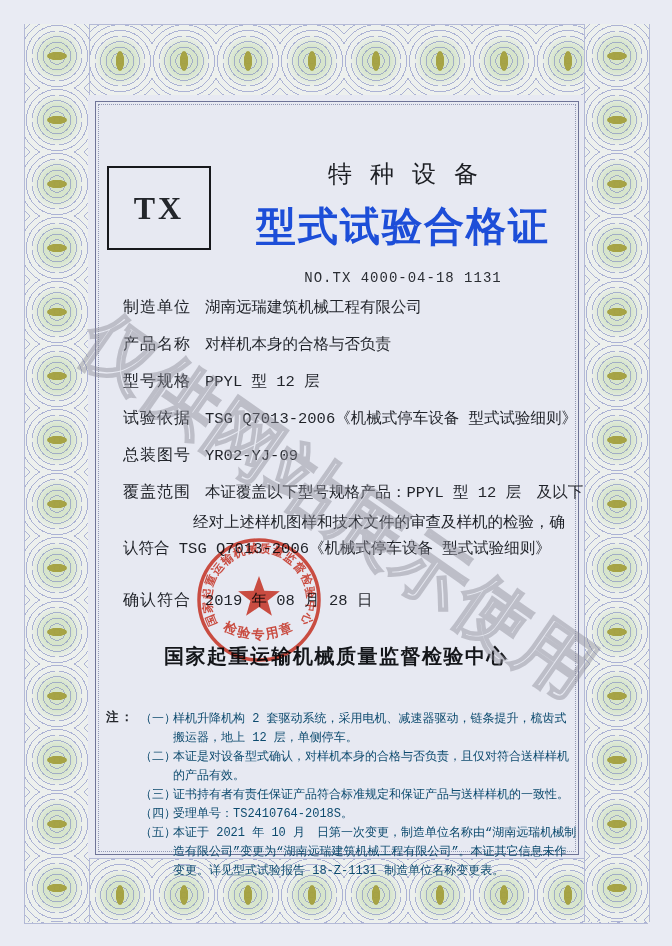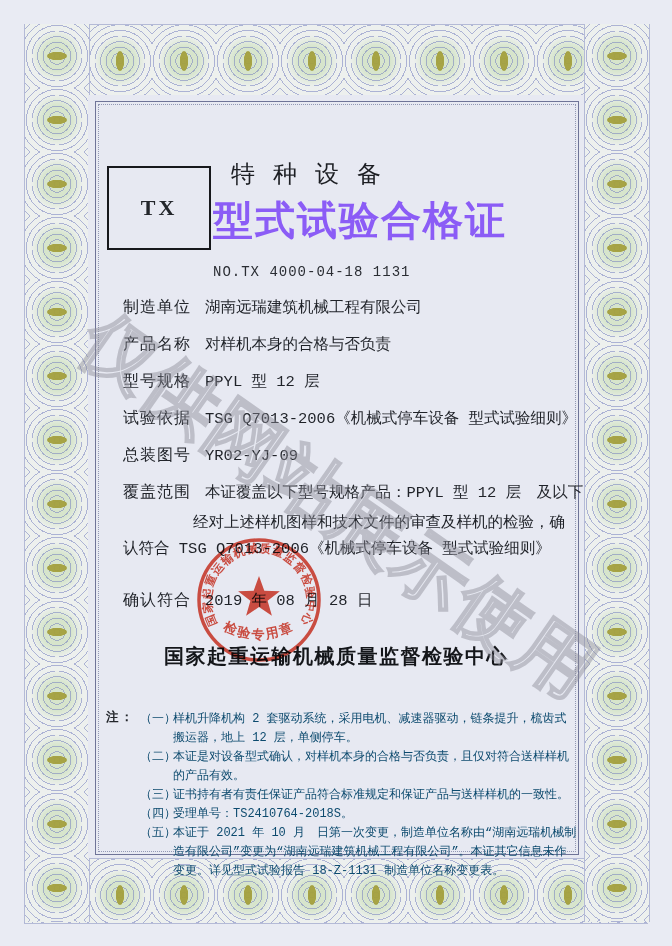--- a/index.html
+++ b/index.html
@@ -57,25 +57,25 @@
     transform:rotate(35deg);transform-origin:0 0;
     color:transparent;
     -webkit-text-stroke:2px rgba(138,138,148,.45);
     pointer-events:none;z-index:5;
   }
   
   .tx-box{
     position:absolute;left:107px;top:166px;width:100px;height:80px;
     border:2px solid #17181c;
     display:flex;align-items:center;justify-content:center;
-    font-size:22px;font-weight:bold;letter-spacing:3px;
+    font-size:32px;font-weight:bold;letter-spacing:3px;
   }
-  .title-wrap{position:absolute;left:213px;top:158px;width:366px;text-align:left;}
+  .title-wrap{position:absolute;left:220px;top:158px;width:366px;text-align:center;}
   .supertitle{font-size:24px;letter-spacing:18px;text-indent:18px;color:#1c1e23;}
-  .main-title{font-size:40px;font-weight:bold;letter-spacing:2px;margin-top:3px;color:#8b5cf6;}
+  .main-title{font-size:40px;font-weight:bold;letter-spacing:2px;margin-top:9px;color:#1d4ed8;}
   .cert-no{
     margin-top:16px;font-size:14px;letter-spacing:1px;color:#2a2d33;
     font-family:"Liberation Mono","DejaVu Sans Mono",monospace;
   }
   
   .fields{position:absolute;left:123px;top:297px;width:450px;}
   .frow{height:37px;line-height:19px;font-size:16px;white-space:nowrap;}
   .flabel{display:inline-block;width:70px;letter-spacing:1px;color:#22252b;}
   .fval{margin-left:12px;font-family:Liberation Mono, monospace;font-size:15.5px;color:#1f2228;}
   

